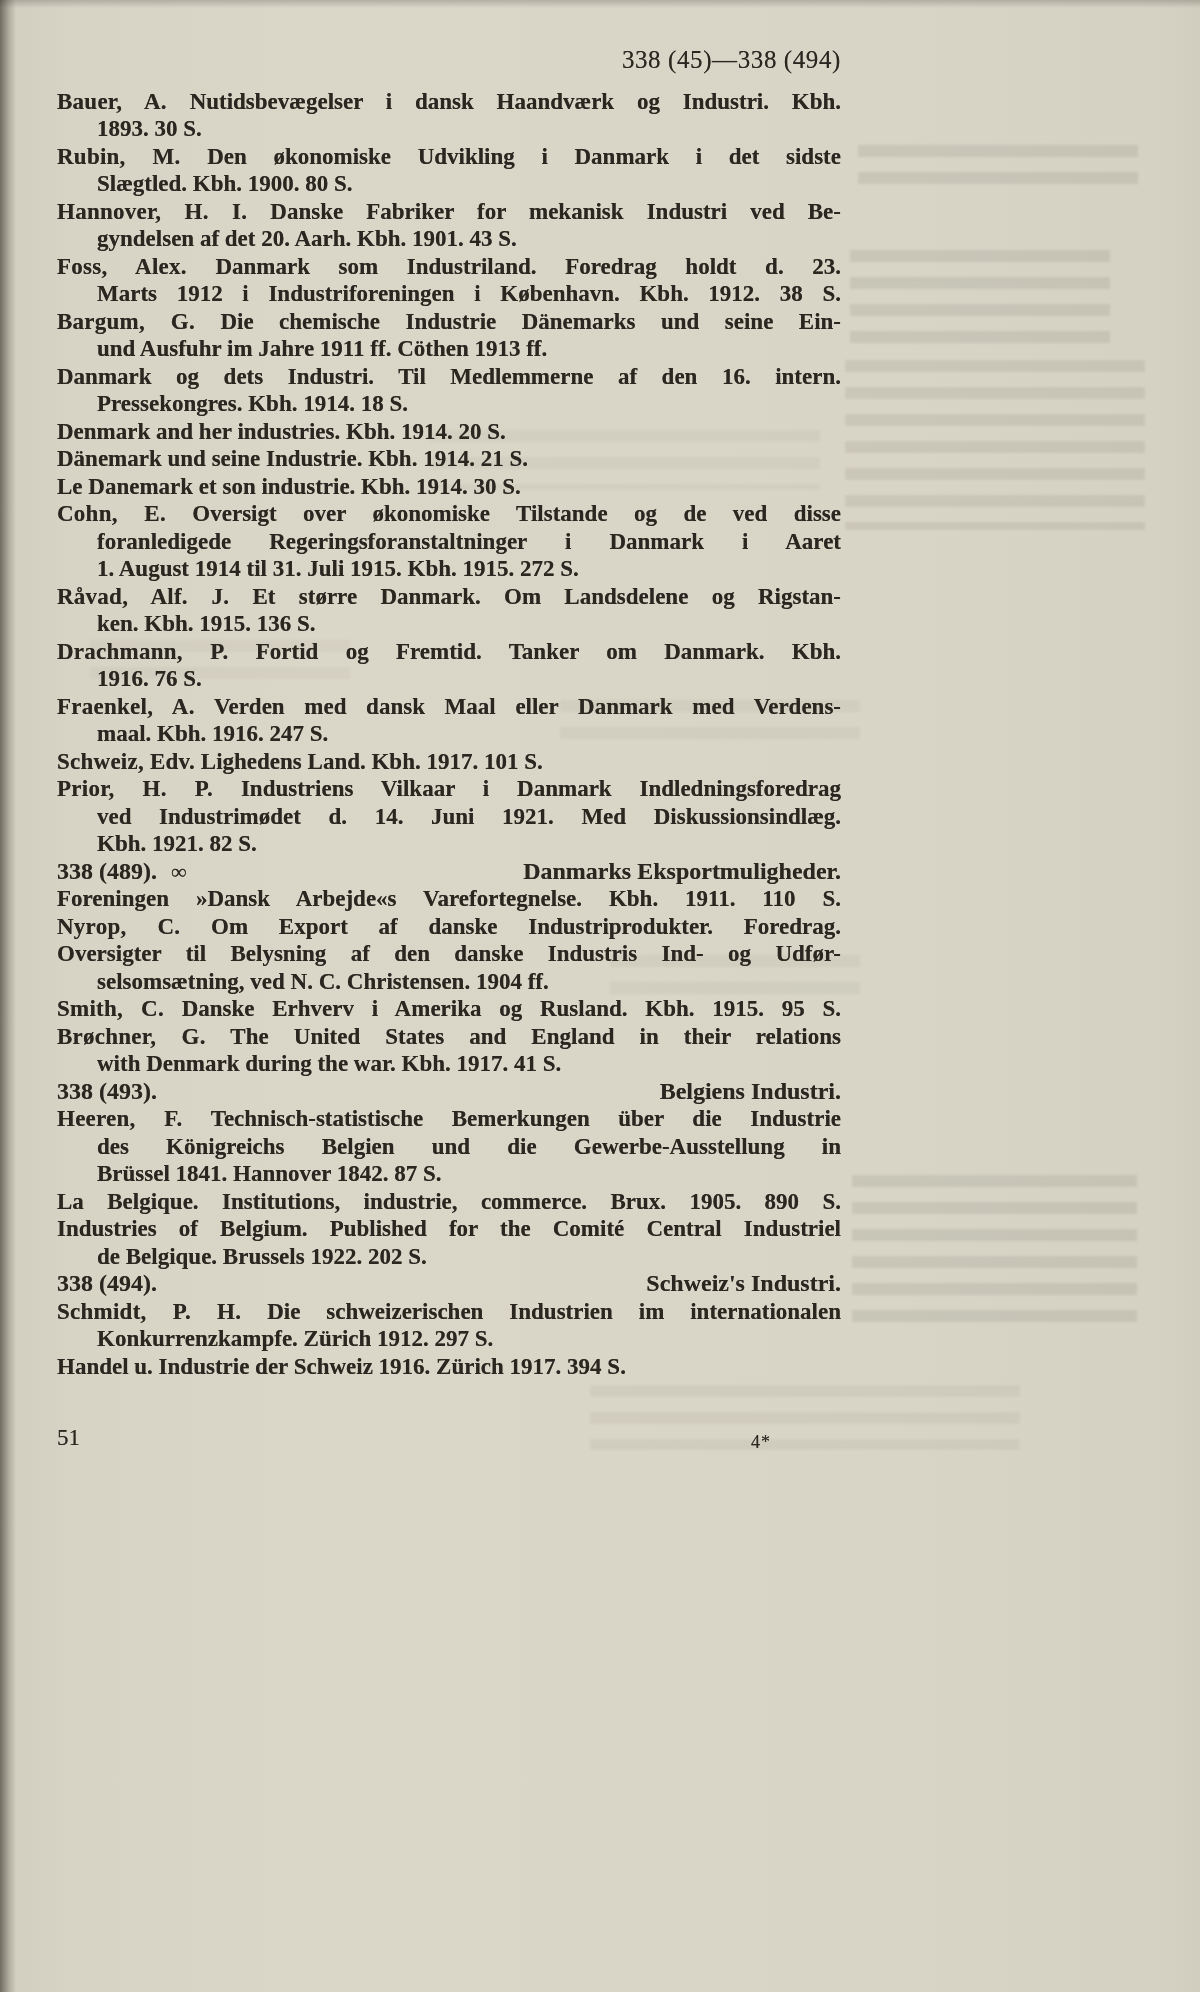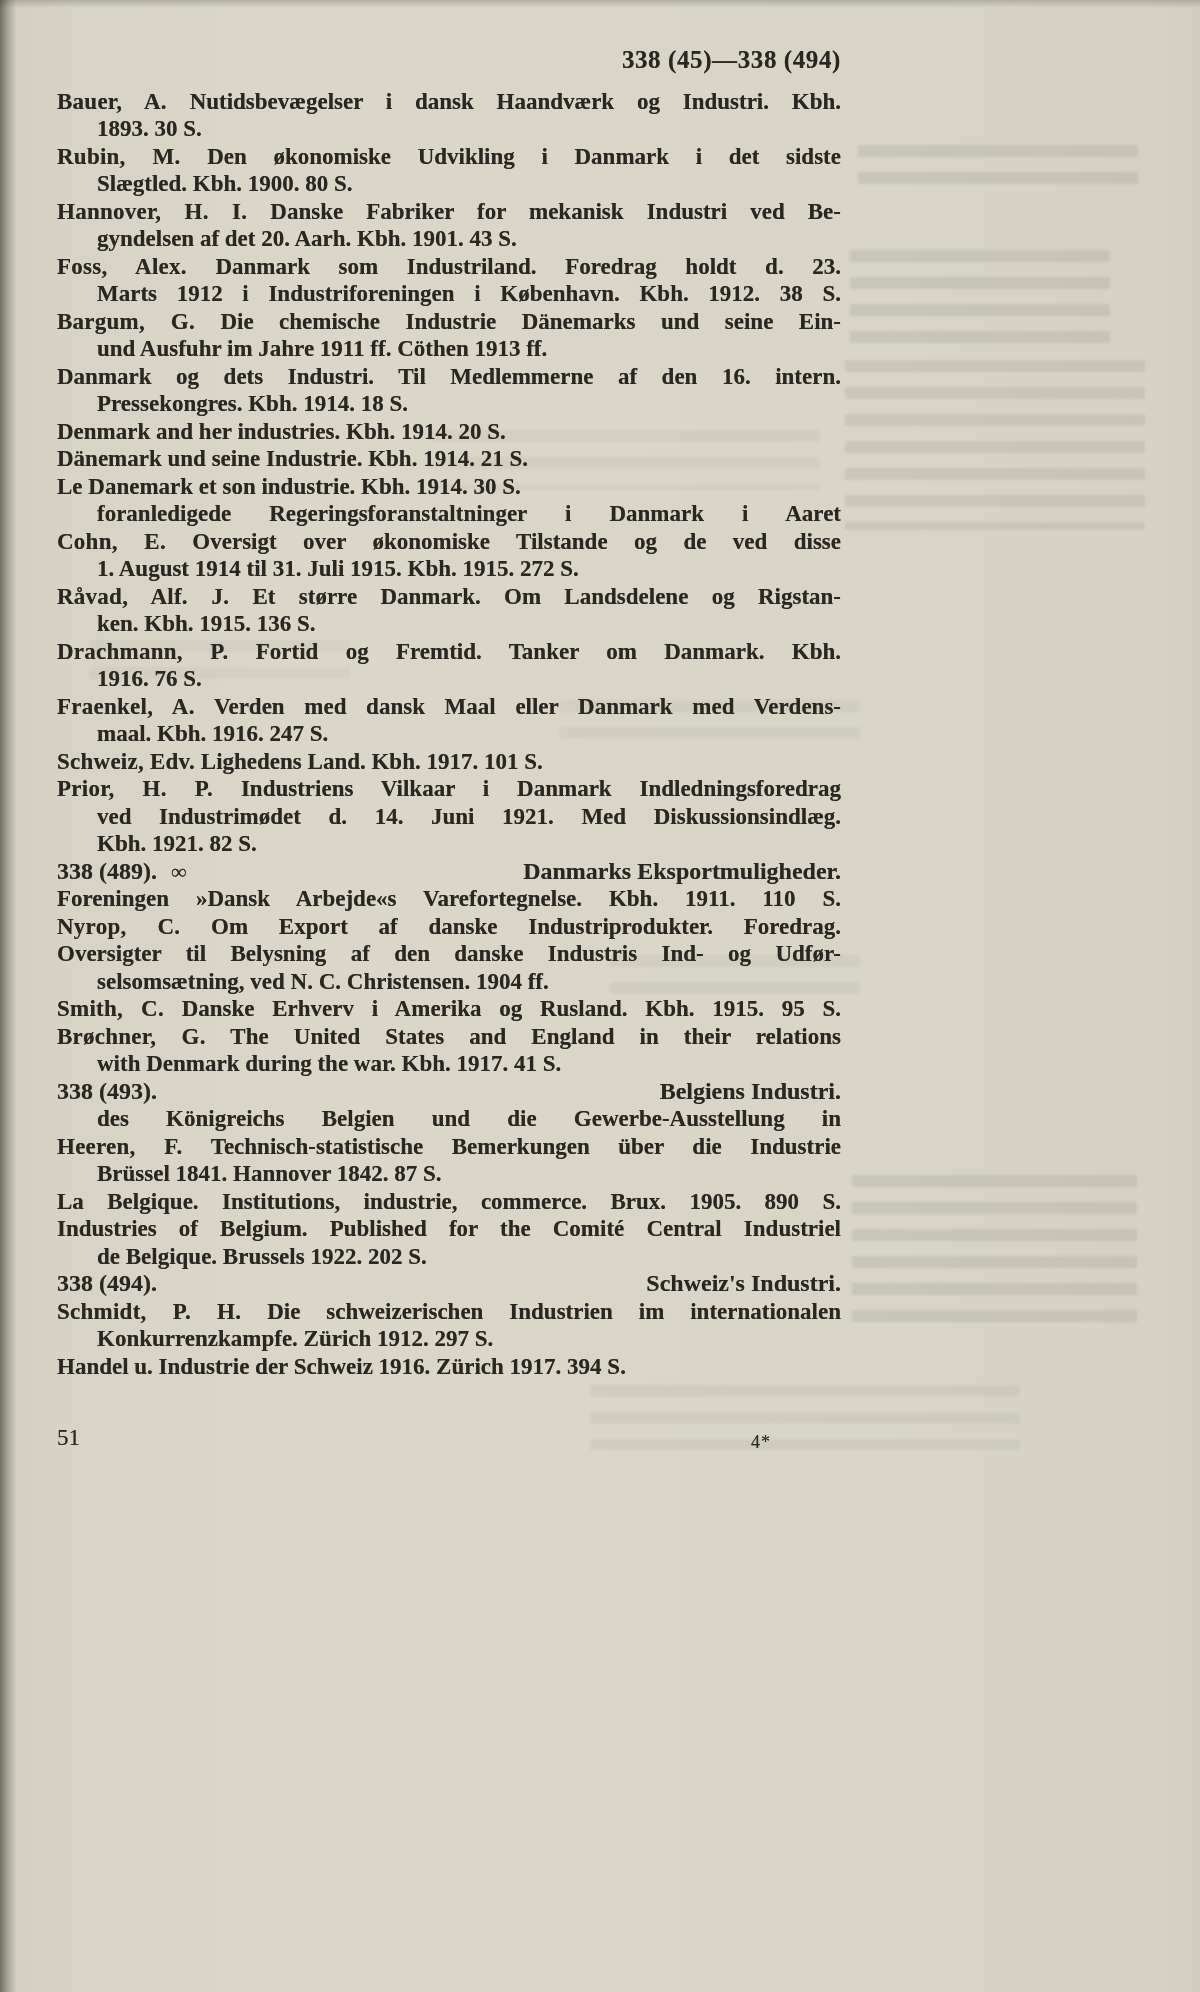--- a/index.html
+++ b/index.html
@@ -43,21 +43,21 @@
   .b7 { left: 610px; top: 955px;  width: 250px; height: 45px;  opacity:.5; }
   .b8 { left: 852px; top: 1175px; width: 285px; height: 150px; }
   .b9 { left: 590px; top: 1385px; width: 430px; height: 65px;  opacity:.55; }
 
   .textblock {
     position: absolute; left: 57px; top: 46px; width: 784px;
     font-size: 23px; line-height: 27.5px;
     text-shadow: 0 0 0.5px rgba(38,34,28,0.55);
   }
   .pagehead {
-    font-weight: bold; text-align: right;
+    font-weight: normal; text-align: right;
     font-size: 25px; letter-spacing: 0.6px;
     margin-bottom: 14px;
   }
   .line { min-height: 27.5px; font-weight: bold; }
   .j { text-align: justify; text-align-last: justify; }
   .cont { margin-left: 40px; }
   b.author { letter-spacing: 0.25px; }
   .section {
     display: flex; justify-content: space-between; align-items: baseline;
     font-weight: bold; font-size: 24px; text-align: right;
@@ -124,22 +124,22 @@
 
     <div class="entry">
       <div class="line"><span>Dänemark und seine Industrie. Kbh. 1914. 21 S.</span></div>
     </div>
 
     <div class="entry">
       <div class="line"><span>Le Danemark et son industrie. Kbh. 1914. 30 S.</span></div>
     </div>
 
     <div class="entry">
+      <div class="line j"><b class="author">Cohn, E.</b> <span>Oversigt over økonomiske Tilstande og de ved disse</span></div>
       <div class="line cont j"><span>foranledigede Regeringsforanstaltninger i Danmark i Aaret</span></div>
-      <div class="line j"><b class="author">Cohn, E.</b> <span>Oversigt over økonomiske Tilstande og de ved disse</span></div>
       <div class="line cont"><span>1. August 1914 til 31. Juli 1915. Kbh. 1915. 272 S.</span></div>
     </div>
 
     <div class="entry">
       <div class="line j"><b class="author">Råvad, Alf. J.</b> <span>Et større Danmark. Om Landsdelene og Rigstan-</span></div>
       <div class="line cont"><span>ken. Kbh. 1915. 136 S.</span></div>
     </div>
 
     <div class="entry">
       <div class="line j"><b class="author">Drachmann, P.</b> <span>Fortid og Fremtid. Tanker om Danmark. Kbh.</span></div>
@@ -187,22 +187,22 @@
       <div class="line j"><b class="author">Brøchner, G.</b> <span>The United States and England in their relations</span></div>
       <div class="line cont"><span>with Denmark during the war. Kbh. 1917. 41 S.</span></div>
     </div>
 
     <div class="section">
       <span class="secnum"><b>338 (493).</b><span class="inf"></span></span>
       <b class="sectitle">Belgiens Industri.</b>
     </div>
 
     <div class="entry">
+      <div class="line j"><b class="author">Heeren, F.</b> <span>Technisch-statistische Bemerkungen über die Industrie</span></div>
       <div class="line cont j"><span>des Königreichs Belgien und die Gewerbe-Ausstellung in</span></div>
-      <div class="line j"><b class="author">Heeren, F.</b> <span>Technisch-statistische Bemerkungen über die Industrie</span></div>
       <div class="line cont"><span>Brüssel 1841. Hannover 1842. 87 S.</span></div>
     </div>
 
     <div class="entry">
       <div class="line j"><span>La Belgique. Institutions, industrie, commerce. Brux. 1905. 890 S.</span></div>
     </div>
 
     <div class="entry">
       <div class="line j"><span>Industries of Belgium. Published for the Comité Central Industriel</span></div>
       <div class="line cont"><span>de Belgique. Brussels 1922. 202 S.</span></div>

